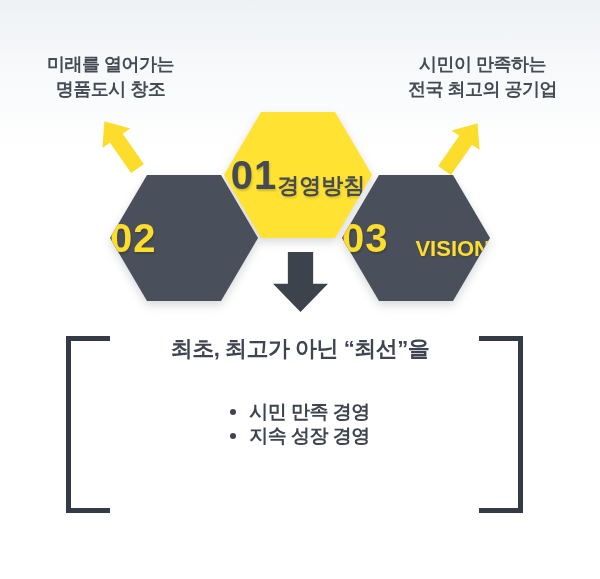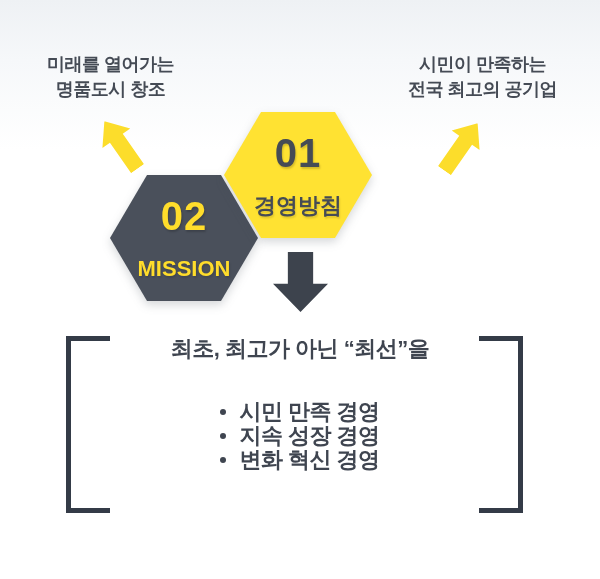--- a/index.html
+++ b/index.html
@@ -28,27 +28,27 @@
     clip-path:polygon(50% 0,100% 36%,73% 36%,73% 100%,27% 100%,27% 36%,0 36%);
   }
   .arrow-up-left  { left:104px; top:116px; transform:rotate(-35deg); }
   .arrow-up-right { left:444px; top:118px; transform:rotate(35deg); }
 
   
   .hex-wrap { position:absolute; filter:drop-shadow(0 4px 5px rgba(70,76,88,0.22)); }
   .hex {
     width:148px; height:126px;
     clip-path:polygon(25% 0,75% 0,100% 50%,75% 100%,25% 100%,0 50%);
-    display:flex; flex-direction:column; align-items:center; justify-content:center;
+    display:flex; align-items:center; justify-content:center;
   }
   .hex-wrap-policy  { left:224px; top:112px; z-index:3; }
   .hex-wrap-mission { left:110px; top:175px; z-index:2; }
   .hex-wrap-vision  { left:342px; top:175px; z-index:2; }
   .hex-yellow { background:#ffe232; color:#454b55; }
-  .hex-dark   { background:#4a505b; color:#ffdd2b; }
+  .hex-dark   { background:#4a505b; color:#ffdd2b;justify-content:space-between; }
   .hex-number {
     font-size:40px; font-weight:bold; line-height:1; letter-spacing:1px;
     text-shadow:1px 2px 2px rgba(0,0,0,0.18);
   }
   .hex-label {
     font-size:22px; font-weight:bold; margin-top:22px; line-height:1;
     text-shadow:1px 2px 2px rgba(0,0,0,0.12);
   }
 
   
@@ -68,21 +68,21 @@
     position:absolute; left:0; top:334px; width:600px; text-align:center;
     color:#3f4550; font-weight:bold; font-size:22px; line-height:30px;
     letter-spacing:-0.5px;
   }
   .principles {
     position:absolute; left:0; top:400px; width:600px; list-style:none;
     display:flex; flex-direction:column; align-items:center;
   }
   .principle {
     height:24px; display:flex; align-items:center; gap:13px;
-    color:#3f4550; font-size:22px; font-weight:bold; letter-spacing:-0.5px;
+    color:#3f4550; font-size:19px; font-weight:bold; letter-spacing:-0.5px;
   }
   .dot { width:6px; height:6px; border-radius:50%; background:#3f4550; flex:0 0 auto; }
 </style>
 </head>
 <body>
 
 <div class="canvas">
   <div class="bg-tint"></div>
 
   <div class="caption caption-left">
@@ -101,41 +101,42 @@
   <div class="hex-wrap hex-wrap-policy">
     <div class="hex hex-yellow">
       <div class="hex-number">01</div>
       <div class="hex-label">경영방침</div>
     </div>
   </div>
 
   <div class="hex-wrap hex-wrap-mission">
     <div class="hex hex-dark">
       <div class="hex-number">02</div>
-      <div class="hex-label">MISSION</div>
     </div>
   </div>
 
+  <div class="hex-wrap hex-wrap-vision">
+    <div class="hex hex-dark">
+      <div class="hex-number">03</div>
+      <div class="hex-label">VISION</div>
+    </div>
+  </div>
 
   <div class="arrow-down"></div>
 
   <div class="bracket bracket-left"></div>
   <div class="bracket bracket-right"></div>
 
   <div class="statement">
     <div>최초, 최고가 아닌 “최선”을</div>
   </div>
 
   <ul class="principles">
     <li class="principle">
       <span class="dot"></span>
       <span>시민 만족 경영</span>
     </li>
     <li class="principle">
       <span class="dot"></span>
       <span>지속 성장 경영</span>
     </li>
-    <li class="principle">
-      <span class="dot"></span>
-      <span>변화 혁신 경영</span>
-    </li>
   </ul>
 </div>
 
 </body></html>

